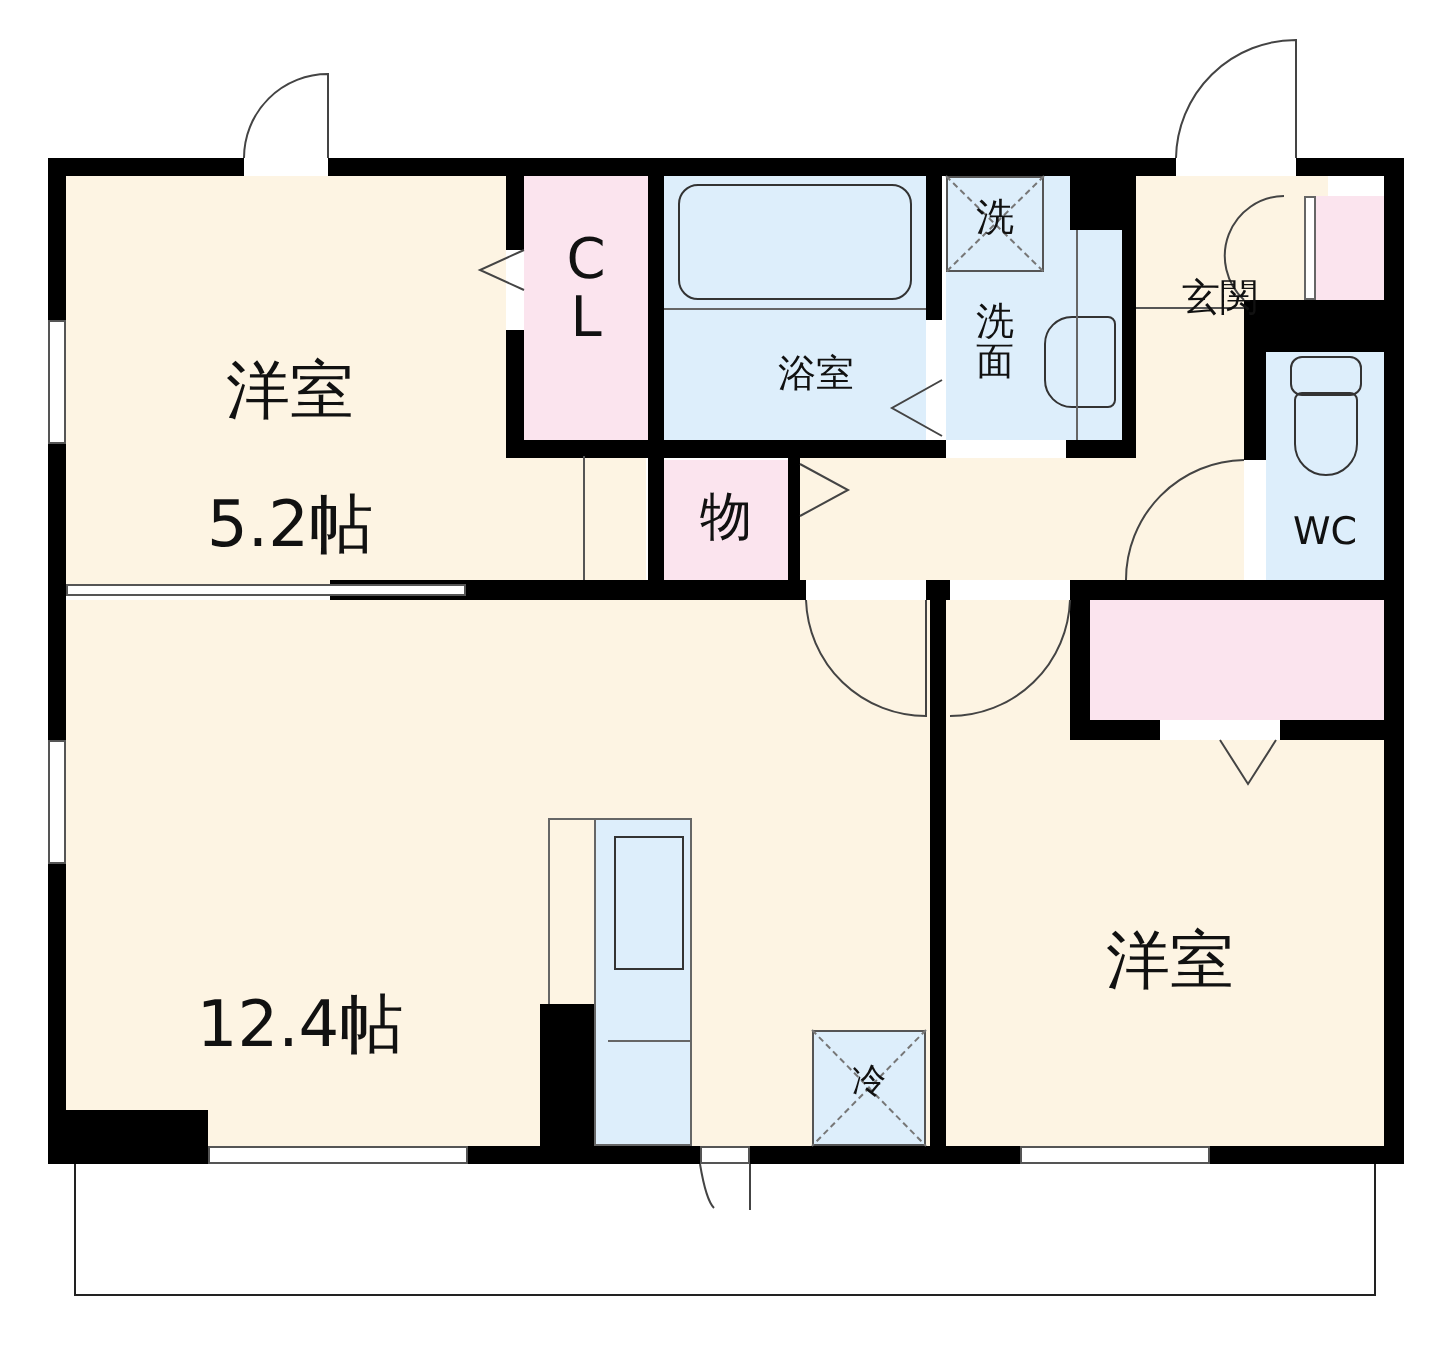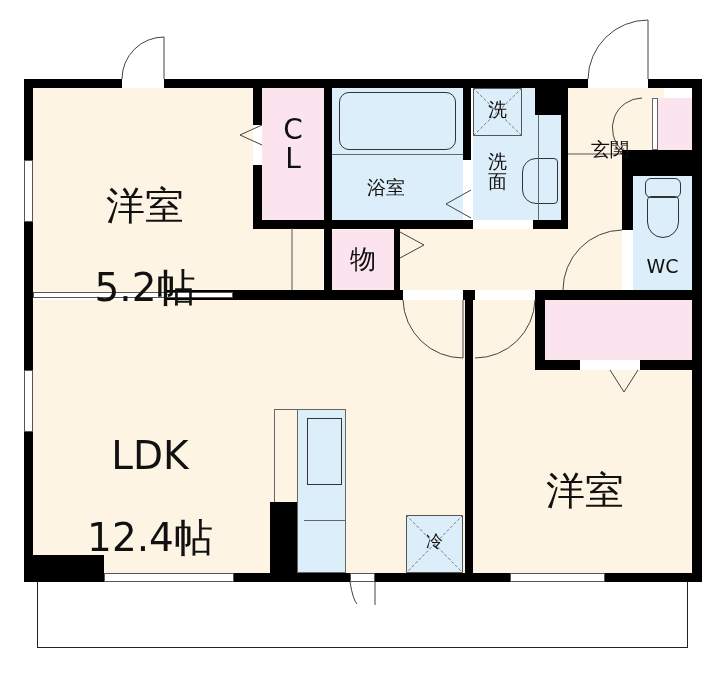--- a/index.html
+++ b/index.html
@@ -4,21 +4,21 @@
   <style>
     html, body { margin: 0; padding: 0; background: #ffffff; }
     body { width: 726px; height: 676px; position: relative; overflow: hidden; font-family: "DejaVu Sans", sans-serif; }
     .plan { position: absolute; left: 0; top: 0; width: 726px; height: 676px; }
     .abs { position: absolute; box-sizing: border-box; }
     .wall { background: #000; }
     .beige { background: #fdf4e3; }
     .blue { background: #ddeefb; }
     .pink { background: #fbe4ee; }
     .label { position: absolute; color: #111; text-align: center; line-height: 1.05; white-space: pre-line; font-family: "DejaVu Sans", sans-serif; }
-    .lg { font-size: 39px; }
+    .lg { font-size: 32px; }
     .md { font-size: 22px; }
     .sm { font-size: 19px; }
     .thin { border: 1px solid #555; }
     .gap { background: #fff; }
     svg.overlay { position: absolute; left: 0; top: 0; }
   </style>
 </head>
 <body>
 
 <div class="plan">
@@ -135,28 +135,28 @@
 
     <line x1="292" y1="228" x2="292" y2="290" stroke="#555" stroke-width="1"></line>
   </svg>
 
   <div class="label lg" style="left:70px; top:145px; width:150px;">
     <span>洋室</span><br>
     <span>5.2帖</span>
   </div>
   <div class="label lg" style="left:262px; top:115px; width:62px; font-size:28px;">C
 L</div>
-  <div class="label sm" style="left:346px; top:178px; width:80px;">浴室</div>
+  <div class="label sm" style="left:368px; top:178px; width:80px;">浴室</div>
   <div class="label sm" style="left:473px; top:100px; width:49px;">洗</div>
   <div class="label sm" style="left:475px; top:152px; width:45px;">洗
 面</div>
   <div class="label sm" style="left:575px; top:108px; width:70px;margin-top:32px;">玄関</div>
   <div class="label md" style="left:332px; top:246px; width:62px; font-size:26px;">物</div>
   <div class="label sm" style="left:633px; top:257px; width:59px;">WC</div>
   <div class="label lg" style="left:70px; top:395px; width:160px;">
-    <span>LDK</span><br>
+    <br>
     <span>12.4帖</span>
   </div>
   <div class="label lg" style="left:510px; top:430px; width:150px;">
     <span>洋室</span><br>
   </div>
   <div class="label sm" style="left:406px; top:533px; width:57px; font-size:17px;">冷</div>
 </div>
 
 </body></html>

